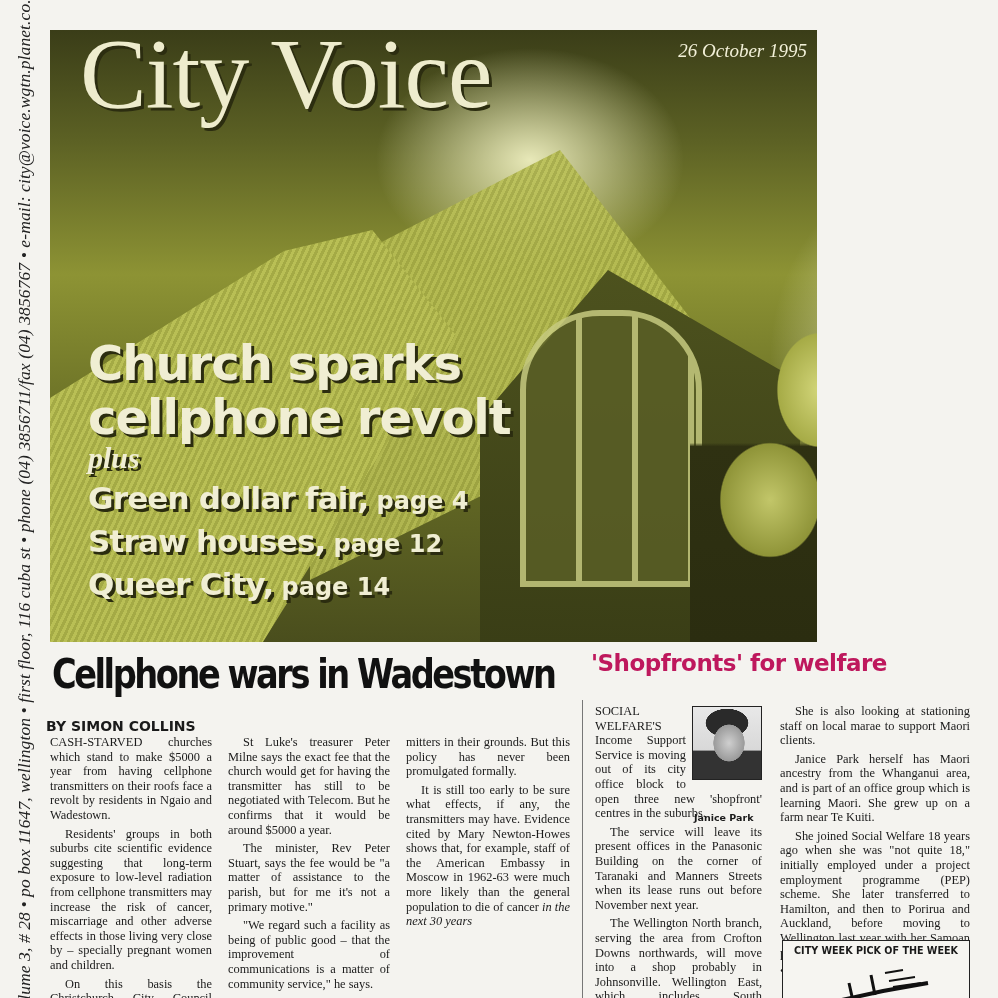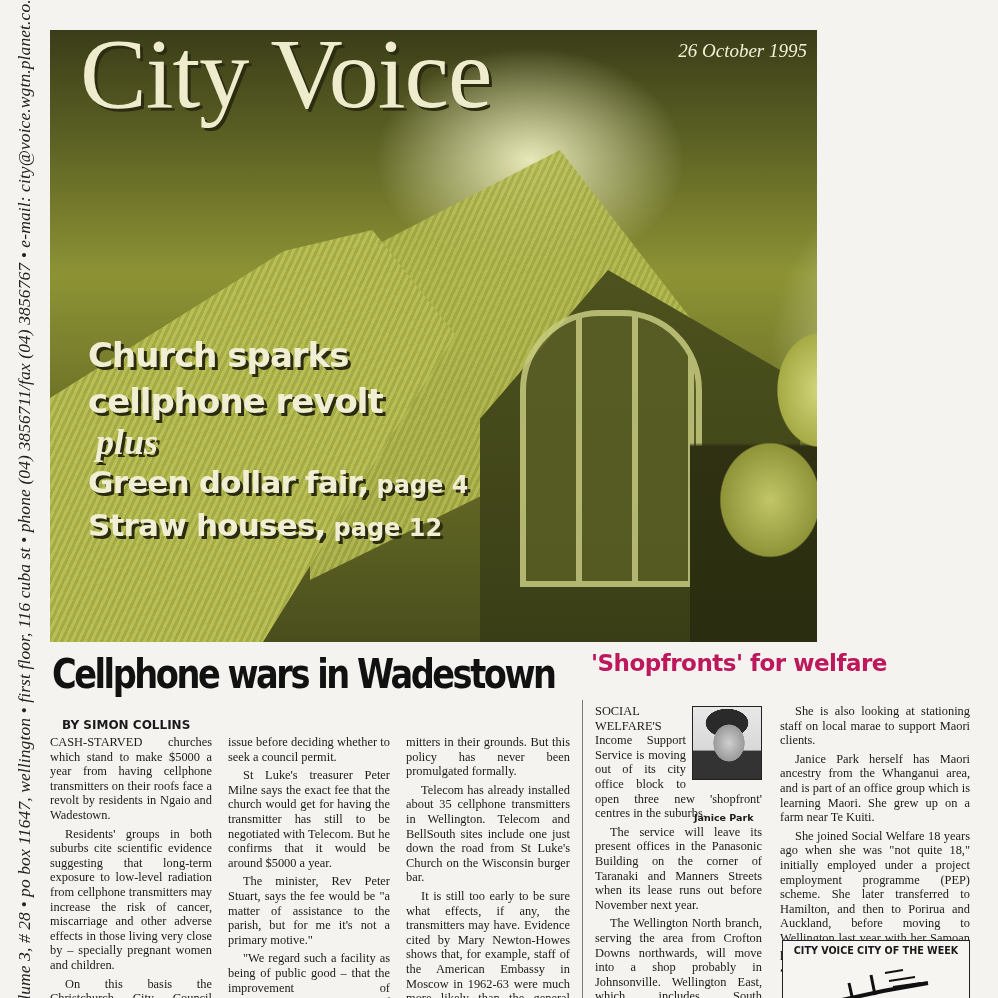--- a/index.html
+++ b/index.html
@@ -18,27 +18,27 @@
   .window{position:absolute;left:470px;top:280px;width:170px;height:265px;border:6px solid #c7cb80;border-radius:80px 80px 0 0;background:
       repeating-linear-gradient(90deg,#5a5f26 0 50px,#c7cb80 50px 56px);opacity:0.85;}
   .people{position:absolute;left:640px;top:250px;width:277px;height:362px;background:
       radial-gradient(ellipse 60px 80px at 130px 110px,#d3d67a,#a6ab46 70%,rgba(0,0,0,0) 72%),
       radial-gradient(ellipse 70px 80px at 80px 220px,#c2c669,#8f9438 70%,rgba(0,0,0,0) 72%),
       linear-gradient(180deg,rgba(0,0,0,0) 0%,rgba(0,0,0,0) 45%,#2f3112 46%,#2b2d10 100%);}
   .spire{position:absolute;width:0;height:0;border-left:30px solid transparent;border-right:30px solid transparent;border-bottom:90px solid #b6bb58;}
   .masthead{position:absolute;left:30px;top:-14px;font-family:"Liberation Serif",serif;font-size:100px;color:#eeeccd;text-shadow:3px 3px 0 #2c2d10;letter-spacing:-1px;}
   .date{position:absolute;right:10px;top:10px;font-style:italic;font-size:19px;color:#f2f0d8;}
   .cover-lines{position:absolute;left:38px;top:302px;font-family:"DejaVu Sans",sans-serif;font-weight:bold;color:#f0eed3;text-shadow:3px 3px 0 #2b2c0f;}
-  .cover-lines .big{font-size:34px;line-height:46px;letter-spacing:-1px;}
-  .cover-lines .plus{font-family:"Liberation Serif",serif;font-style:italic;font-size:36px;line-height:36px;margin:0 0 2px 8px;}
+  .cover-lines .big{font-size:48px;line-height:46px;letter-spacing:-1px;margin-top:8px;}
+  .cover-lines .plus{font-family:"Liberation Serif",serif;font-style:italic;font-size:30px;line-height:36px;margin:0 0 2px 0;}
   .cover-lines .teaser{font-size:31px;line-height:40px;letter-spacing:-0.8px;}
   .cover-lines .teaser .pg{font-size:24px;letter-spacing:0;margin-left:8px;}
   .h1{position:absolute;left:52px;top:650px;font-family:"DejaVu Sans",sans-serif;font-weight:bold;font-size:41px;letter-spacing:-3px;color:#111;transform:scaleX(0.82);transform-origin:left top;}
   .h2{position:absolute;left:591px;top:650px;font-family:"DejaVu Sans",sans-serif;font-weight:bold;font-size:23px;letter-spacing:-0.5px;color:#be185d;}
-  .byline{position:absolute;left:62px;top:718px;font-family:"DejaVu Sans",sans-serif;font-weight:bold;font-size:12px;}
+  .byline{position:absolute;left:46px;top:718px;font-family:"DejaVu Sans",sans-serif;font-weight:bold;font-size:14px;}
   .col{position:absolute;font-size:12.4px;line-height:14.6px;text-align:justify;}
   .col p{margin:4px;text-indent:15px;}
   .col p.first{text-indent:0;}
   .c1{left:46px;top:731px;width:170px;}
   .c2{left:224px;top:731px;width:170px;}
   .c3{left:402px;top:731px;width:172px;}
   .c4{left:591px;top:700px;width:175px;}
   .c5{left:776px;top:700px;width:198px;}
   .sub{font-family:"DejaVu Sans",sans-serif;font-weight:bold;font-size:9.5px;text-align:center;margin:10px 0 4px 0;text-indent:0 !important;}
   .mugshot{float:right;width:68px;height:72px;margin:2px 0 2px 6px;border:1px solid #222;background:
@@ -68,45 +68,44 @@
 
   <div class="masthead">City Voice</div>
   <div class="date">26 October 1995</div>
 
   <div class="cover-lines">
     <div class="big">Church sparks</div>
     <div class="big">cellphone revolt</div>
     <div class="plus">plus</div>
     <div class="teaser"><span>Green dollar fair,</span><span class="pg">page 4</span></div>
     <div class="teaser"><span>Straw houses,</span><span class="pg">page 12</span></div>
+    <div class="teaser"><span>Queer City,</span><span class="pg">page 14</span></div>
   </div>
 </div>
 
 <div class="h1">Cellphone wars in Wadestown</div>
 <div class="byline">BY SIMON COLLINS</div>
 
 <div class="col c1">
   <p class="first">CASH-STARVED churches which stand to make $5000 a year from having cellphone transmitters on their roofs face a revolt by residents in Ngaio and Wadestown.</p>
   <p>Residents' groups in both suburbs cite scientific evidence suggesting that long-term exposure to low-level radiation from cellphone transmitters may increase the risk of cancer, miscarriage and other adverse effects in those living very close by – specially pregnant women and children.</p>
   <p>On this basis the Christchurch City Council adopted a new policy last month banning new cellphone transmitters within 300 metres of residential areas.</p>
 
 </div>
 
 <div class="col c2">
-  <p class="first">issue before deciding whether to seek a council permit.</p>
   <p>St Luke's treasurer Peter Milne says the exact fee that the church would get for having the transmitter has still to be negotiated with Telecom. But he confirms that it would be around $5000 a year.</p>
   <p>The minister, Rev Peter Stuart, says the fee would be "a matter of assistance to the parish, but for me it's not a primary motive."</p>
   <p>"We regard such a facility as being of public good – that the improvement of communications is a matter of community service," he says.</p>
   <p class="sub">CLOSE TO CRECHE</p>
 
 </div>
 
 <div class="col c3">
   <p class="first">mitters in their grounds. But this policy has never been promulgated formally.</p>
-  <p>Telecom has already installed about 35 cellphone transmitters in Wellington. Telecom and BellSouth sites include one just down the road from St Luke's Church on the Wisconsin burger bar.</p>
   <p><span>It is still too early to be sure what effects, if any, the transmitters may have. Evidence cited by Mary Newton-Howes shows that, for example, staff of the American Embassy in Moscow in 1962-63 were much more likely than the general population to die of cancer </span><i>in the next 30 years</i></p>
 </div>
 
 <div class="rule"></div>
 
 <div class="h2">'Shopfronts' for welfare</div>
 
 <div class="col c4">
   <p class="first"><span class="mugshot"></span><span>SOCIAL WELFARE'S Income Support Service is moving out of its city office block to open three new 'shopfront' centres in the suburbs.</span></p>
   <p>The service will leave its present offices in the Panasonic Building on the corner of Taranaki and Manners Streets when its lease runs out before November next year.</p>
@@ -116,19 +115,19 @@
 <div class="caption">Janice Park</div>
 
 <div class="col c5">
   <p>She is also looking at stationing staff on local marae to support Maori clients.</p>
   <p>Janice Park herself has Maori ancestry from the Whanganui area, and is part of an office group which is learning Maori. She grew up on a farm near Te Kuiti.</p>
   <p>She joined Social Welfare 18 years ago when she was "not quite 18," initially employed under a project employment programme (PEP) scheme. She later transferred to Hamilton, and then to Porirua and Auckland, before moving to Wellington last year with her Samoan partner and their four children.</p>
   <p class="first">• Janice Park, ph 801 2999.</p>
 </div>
 
 <div class="pick">
-  <div class="title">CITY VOICE CITY OF THE WEEK</div>
+  <div class="title">CITY WEEK PICK OF THE WEEK</div>
   <svg class="art" viewBox="0 0 110 40">
     <path d="M5 38 L60 26 L105 18" stroke="#111" stroke-width="4" fill="none"></path>
     <path d="M30 36 L26 18 M52 30 L48 10" stroke="#111" stroke-width="3" fill="none"></path>
     <path d="M62 8 L80 5 M66 16 L92 12 M70 22 L98 18" stroke="#111" stroke-width="2" fill="none"></path>
   </svg>
 </div>
 
 </body></html>

